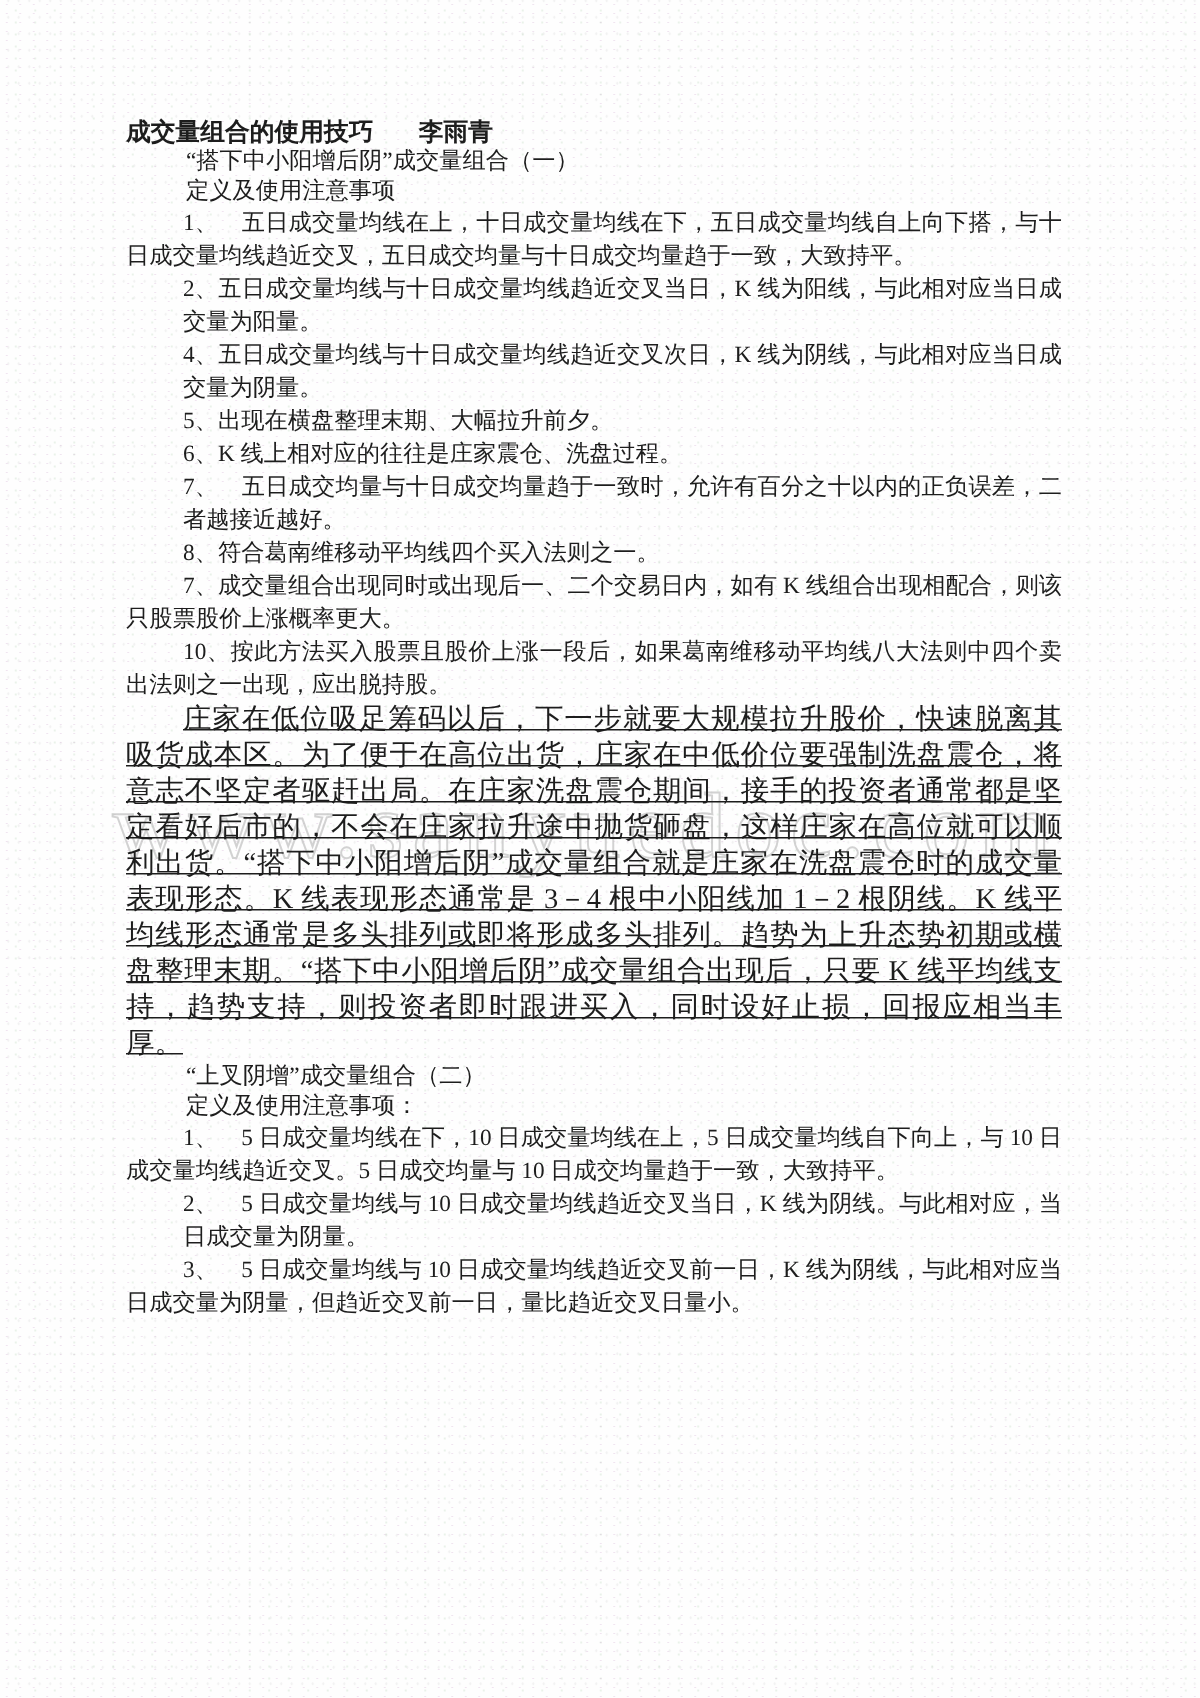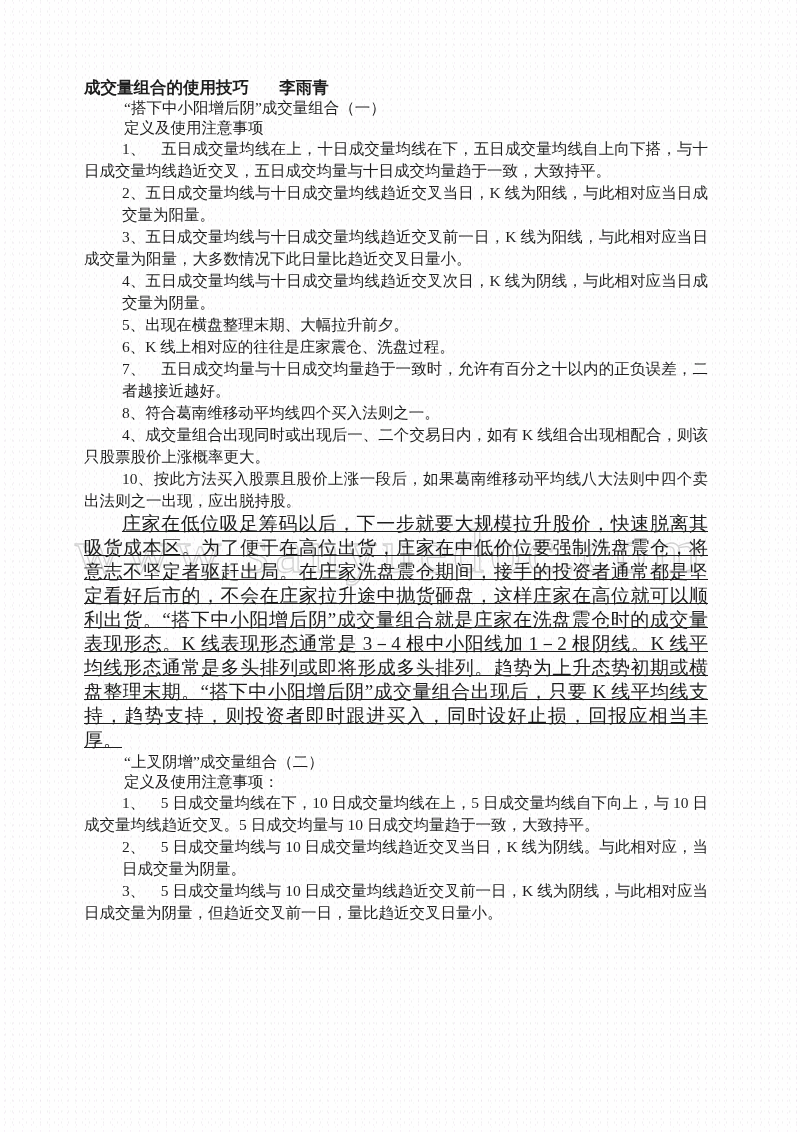--- a/index.html
+++ b/index.html
@@ -100,27 +100,26 @@
     <p class="doc-title-row">
       <span>成交量组合的使用技巧</span>
       <span class="author">李雨青</span>
     </p>
 
     <p class="heading">“搭下中小阳增后阴”成交量组合（一）</p>
     <p class="subheading">定义及使用注意事项</p>
 
     <p class="item">1、　五日成交量均线在上，十日成交量均线在下，五日成交量均线自上向下搭，与十日成交量均线趋近交叉，五日成交均量与十日成交均量趋于一致，大致持平。</p>
     <p class="item hang">2、五日成交量均线与十日成交量均线趋近交叉当日，K 线为阳线，与此相对应当日成交量为阳量。</p>
-    <p class="item">3、五日成交量均线与十日成交量均线趋近交叉前一日，K 线为阳线，与此相对应当日成交量为阳量，大多数情况下此日量比趋近交叉日量小。</p>
     <p class="item hang tight">4、五日成交量均线与十日成交量均线趋近交叉次日，K 线为阴线，与此相对应当日成交量为阴量。</p>
     <p class="item tight">5、出现在横盘整理末期、大幅拉升前夕。</p>
     <p class="item tight">6、K 线上相对应的往往是庄家震仓、洗盘过程。</p>
     <p class="item hang tight">7、　五日成交均量与十日成交均量趋于一致时，允许有百分之十以内的正负误差，二者越接近越好。</p>
     <p class="item">8、符合葛南维移动平均线四个买入法则之一。</p>
-    <p class="item">4、成交量组合出现同时或出现后一、二个交易日内，如有 K 线组合出现相配合，则该只股票股价上涨概率更大。</p>
+    <p class="item">7、成交量组合出现同时或出现后一、二个交易日内，如有 K 线组合出现相配合，则该只股票股价上涨概率更大。</p>
     <p class="item">10、按此方法买入股票且股价上涨一段后，如果葛南维移动平均线八大法则中四个卖出法则之一出现，应出脱持股。</p>
 
     <p class="body-para">庄家在低位吸足筹码以后，下一步就要大规模拉升股价，快速脱离其吸货成本区。为了便于在高位出货，庄家在中低价位要强制洗盘震仓，将意志不坚定者驱赶出局。在庄家洗盘震仓期间，接手的投资者通常都是坚定看好后市的，不会在庄家拉升途中抛货砸盘，这样庄家在高位就可以顺利出货。“搭下中小阳增后阴”成交量组合就是庄家在洗盘震仓时的成交量表现形态。K 线表现形态通常是 3－4 根中小阳线加 1－2 根阴线。K 线平均线形态通常是多头排列或即将形成多头排列。趋势为上升态势初期或横盘整理末期。“搭下中小阳增后阴”成交量组合出现后，只要 K 线平均线支持，趋势支持，则投资者即时跟进买入，同时设好止损，回报应相当丰厚。</p>
 
     <p class="heading sec2">“上叉阴增”成交量组合（二）</p>
     <p class="subheading">定义及使用注意事项：</p>
 
     <p class="item">1、　5 日成交量均线在下，10 日成交量均线在上，5 日成交量均线自下向上，与 10 日成交量均线趋近交叉。5 日成交均量与 10 日成交均量趋于一致，大致持平。</p>
     <p class="item hang">2、　5 日成交量均线与 10 日成交量均线趋近交叉当日，K 线为阴线。与此相对应，当日成交量为阴量。</p>
     <p class="item">3、　5 日成交量均线与 10 日成交量均线趋近交叉前一日，K 线为阴线，与此相对应当日成交量为阴量，但趋近交叉前一日，量比趋近交叉日量小。</p>

